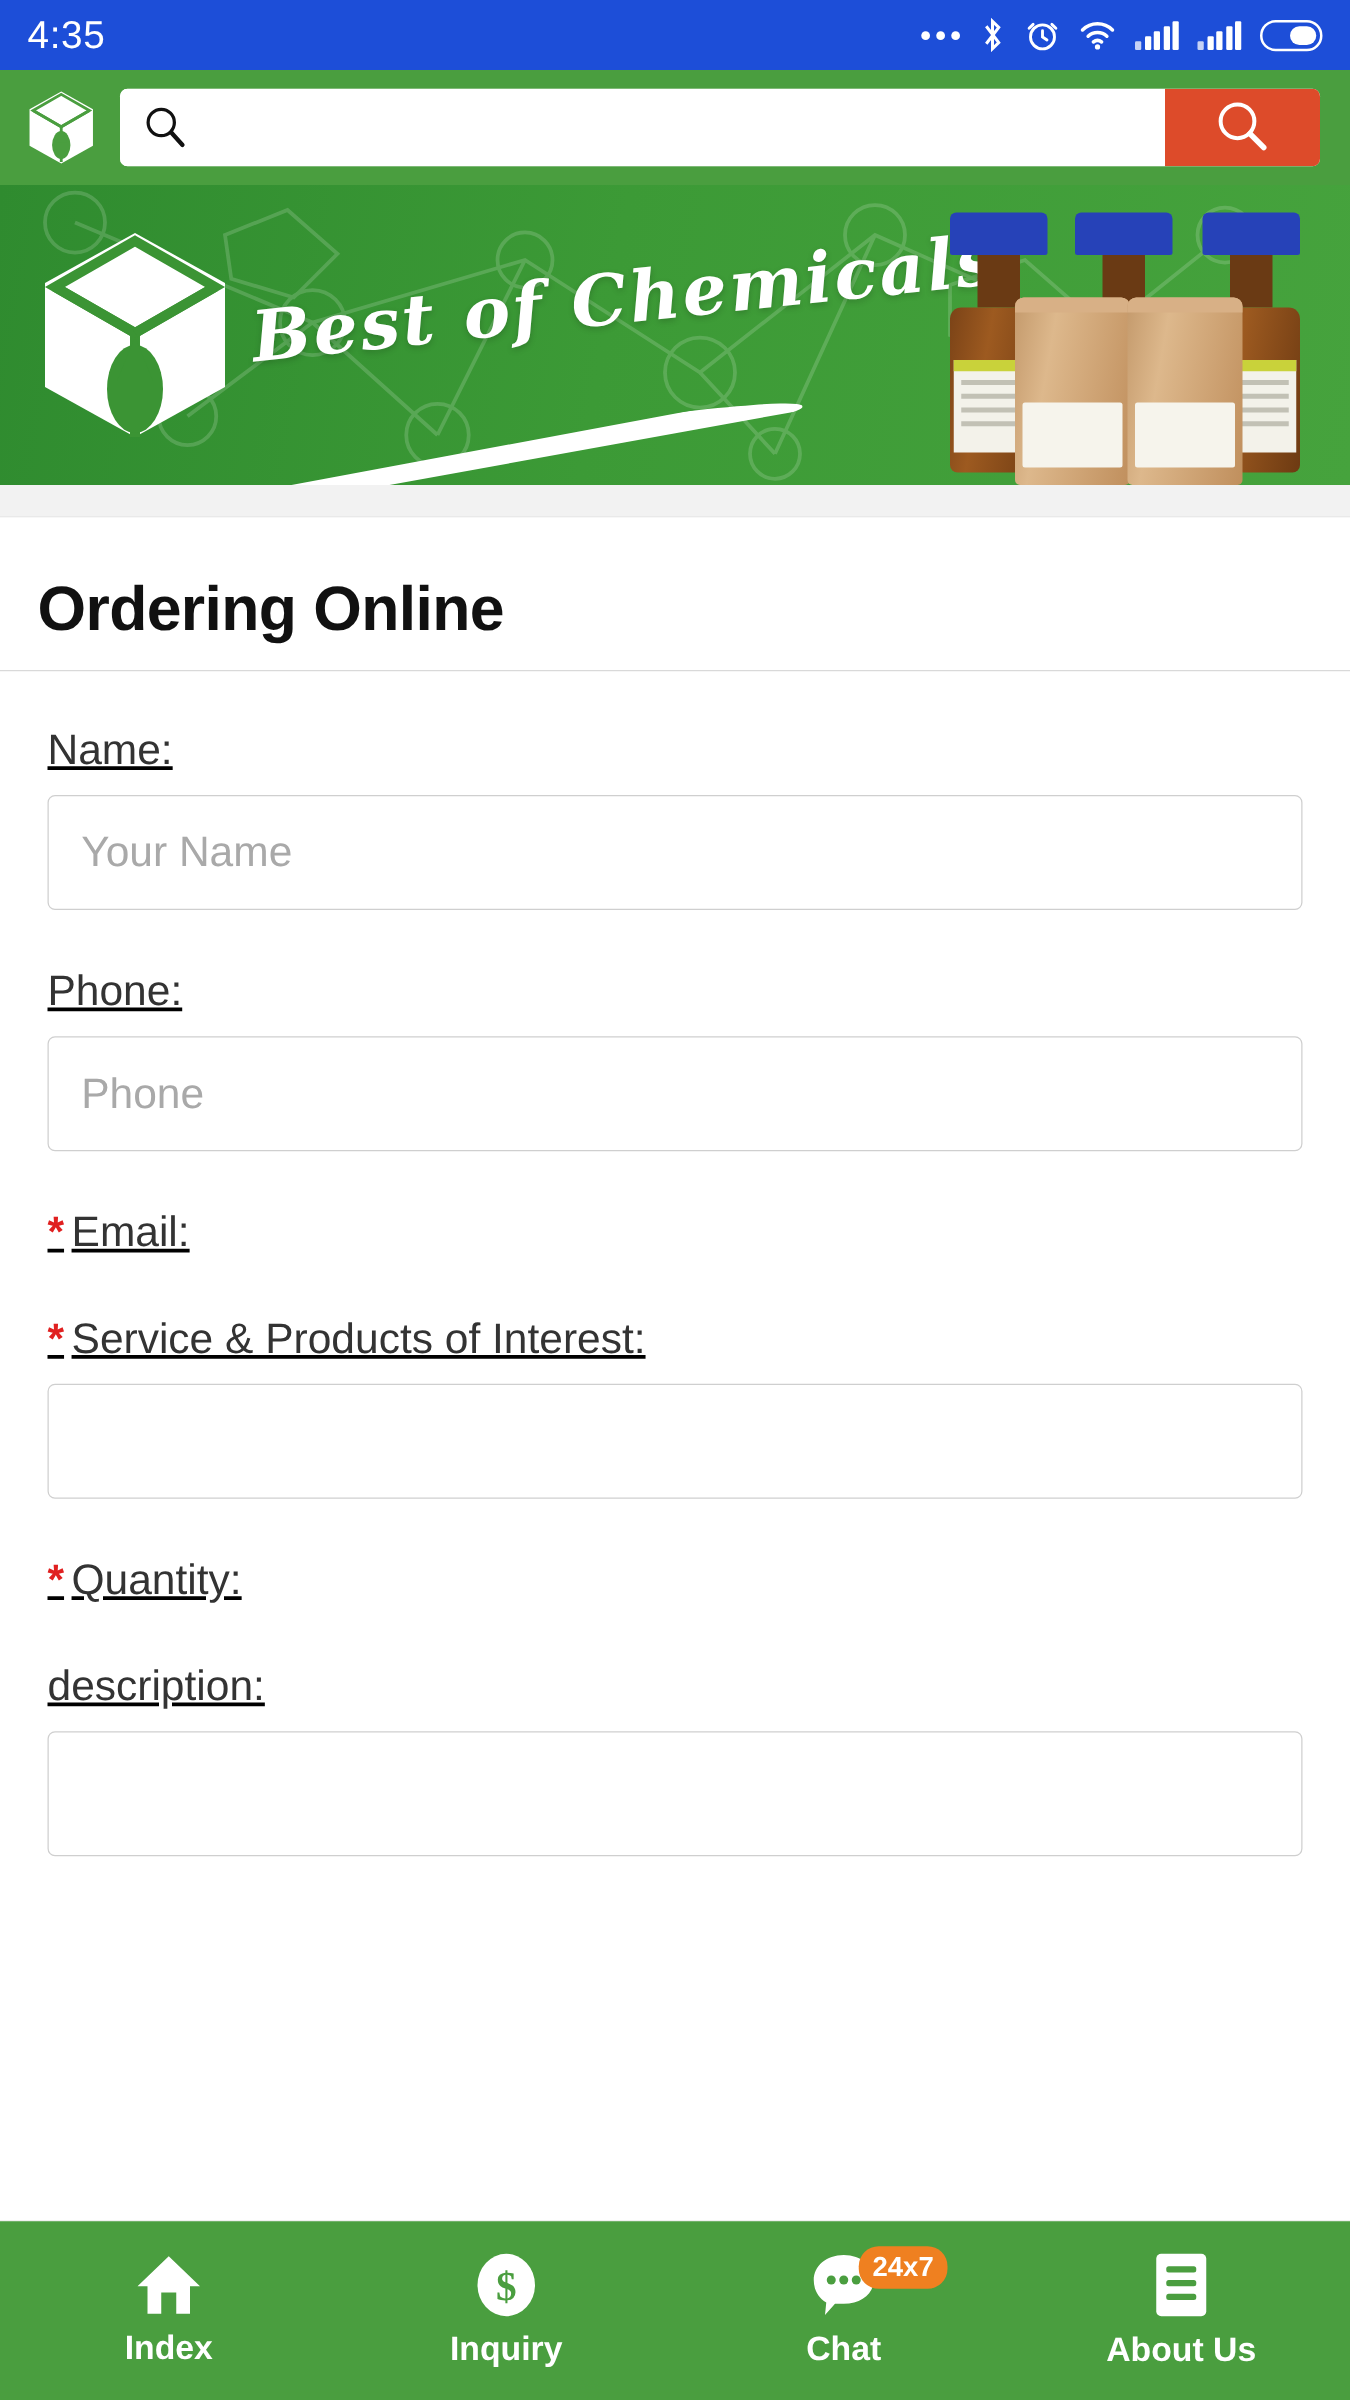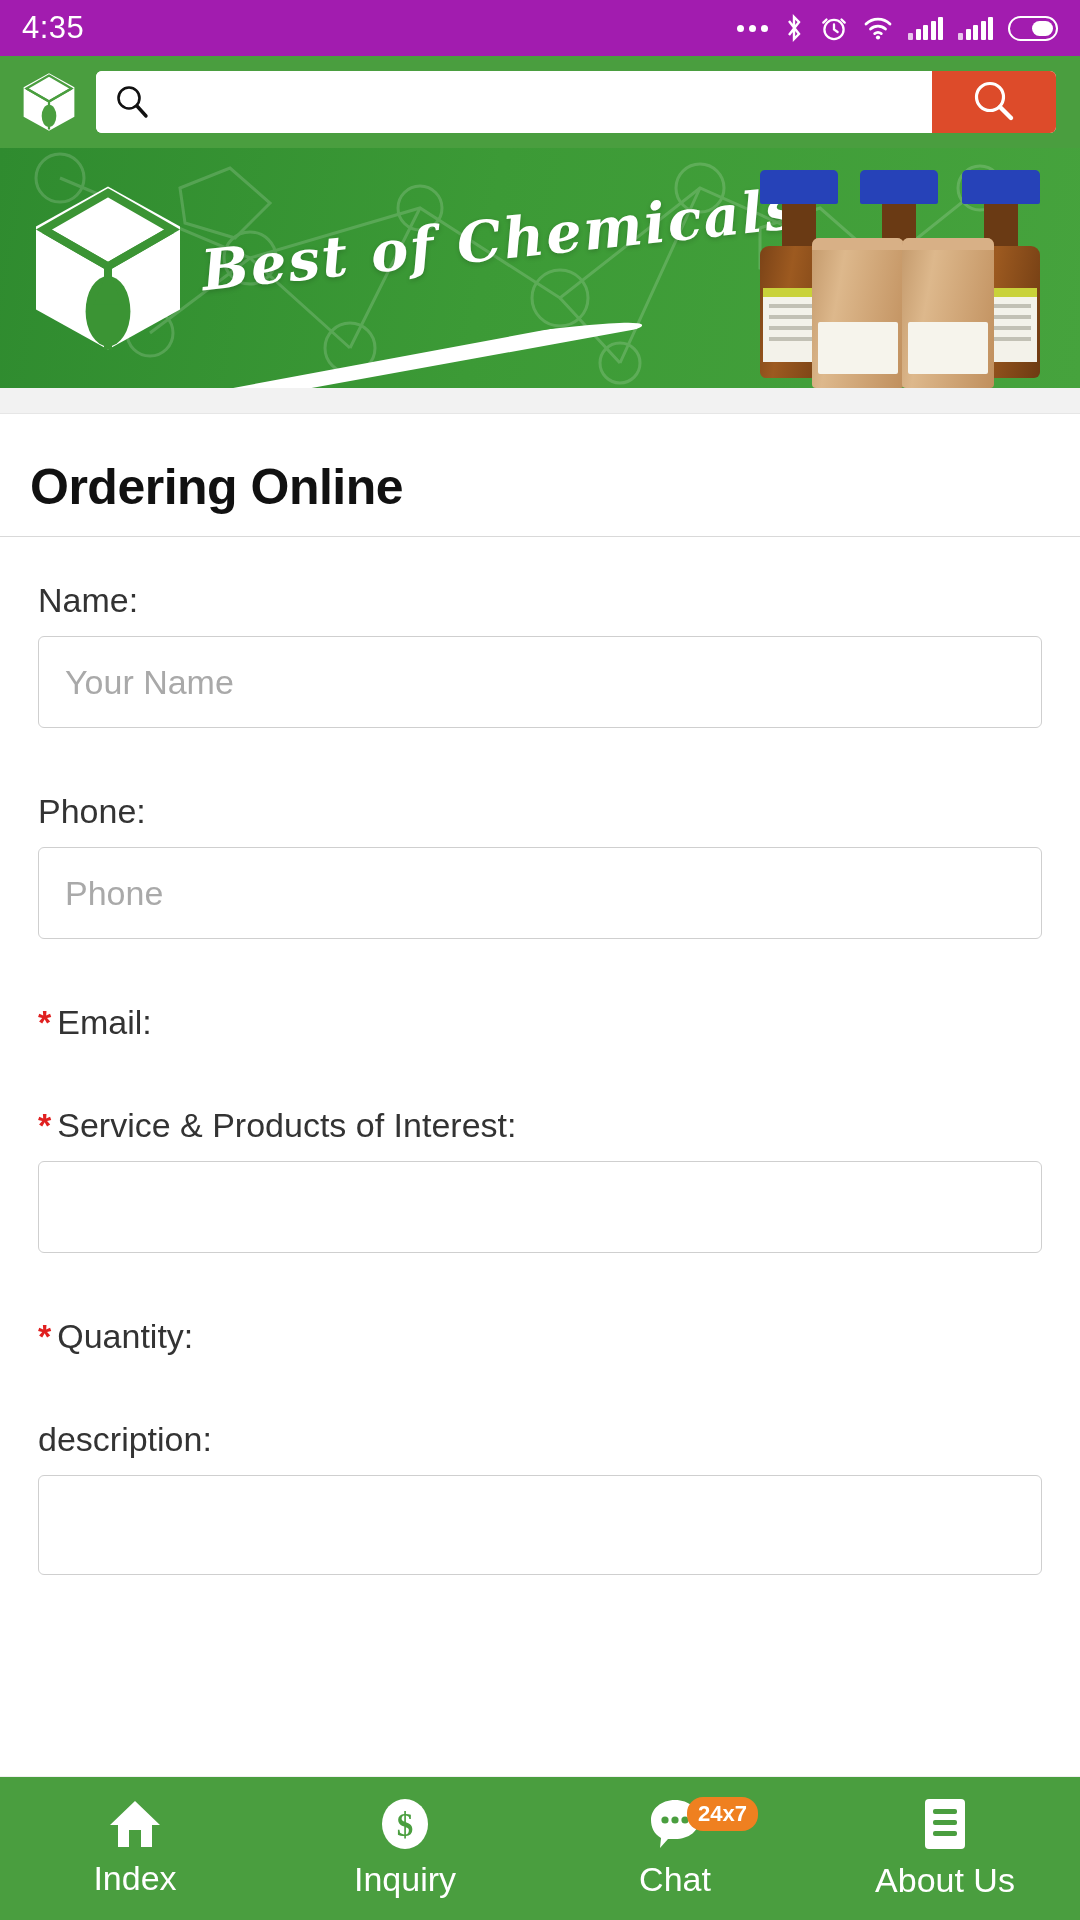--- a/index.html
+++ b/index.html
@@ -6,21 +6,21 @@
   html,body {
     width:1080px; height:1920px;
     font-family:"Liberation Sans", sans-serif;
     background:#ffffff;
     overflow:hidden;
   }
   .phone { position:relative; width:1080px; height:1920px; background:#fff; }
 
   
   .statusbar{
-    height:56px; background:#a21caf; display:flex; align-items:center;
+    height:56px; background:#1d4ed8; display:flex; align-items:center;
     justify-content:space-between; padding:0 22px;text-align:center;
   }
   .status-time{ color:#fff; font-size:31px; letter-spacing:.5px; }
   .status-icons{ display:flex; align-items:center; gap:15px; }
   .dots{ display:flex; gap:5px; align-items:center; }
   .dots i{ width:7px;height:7px;border-radius:50%;background:#fff;display:block; }
   .sig{ display:flex; align-items:flex-end; gap:2.5px; height:24px; }
   .sig b{ display:block; width:5px; background:#fff; border-radius:1px; }
   .sig b:nth-child(1){height:7px;opacity:.75}
   .sig b:nth-child(2){height:11px}
@@ -112,21 +112,21 @@
   
   .gap{ height:26px; background:#f2f2f2; border-bottom:1px solid #e6e6e6; }
 
   
   .content{ padding:0; background:#fff; }
   .page-title{
     font-size:50px; font-weight:bold; color:#111; padding:44px 0 20px 30px;
     border-bottom:1px solid #d9d9d9; letter-spacing:-.5px;
   }
   .form{ padding:44px 38px 0 38px; }
-  .field{ margin-bottom:64px; }
+  .field{ margin-bottom:46px;text-decoration:underline; }
   .field label{
     display:block; font-size:34px; color:#333; margin-bottom:16px; font-weight:400;
   }
   .req{ color:#e02020; font-weight:700; margin-right:6px; }
   .field input, .field textarea{
     width:100%; height:92px; border:1px solid #cfcfcf; border-radius:6px;
     font-size:34px; color:#333; padding:0 26px; outline:none;
     font-family:"Liberation Sans", sans-serif; background:#fff;
   }
   .field textarea{ height:100px; padding:22px 26px; resize:none; }
@@ -135,21 +135,21 @@
   
   .tabbar{
     position:absolute; left:0; bottom:0; width:1080px; height:144px;
     background:#4a9e3f; display:flex; align-items:center;
     border-top:1px solid #f0f0f0;
   }
   .tab{
     flex:1; display:flex; flex-direction:column; align-items:center; justify-content:center;
     gap:10px; position:relative; cursor:pointer; height:100%;
   }
-  .tab .tl{ color:#fff; font-size:34px; font-weight:normal; }
+  .tab .tl{ color:#fff; font-size:27px; font-weight:bold; }
   .badge{
     position:absolute; left:calc(50% + 12px); top:20px;
     background:#ef8020; color:#fff; font-size:22px; font-weight:bold;
     padding:3px 11px; border-radius:16px; line-height:1.25;
   }
 </style>
 </head>
 <body>
 
 <div class="phone">

